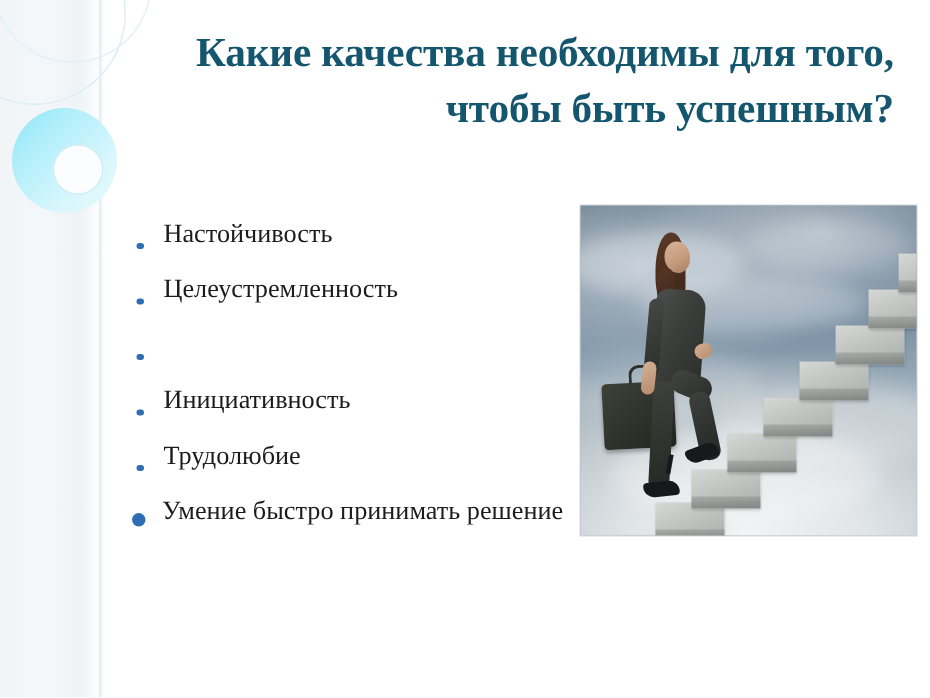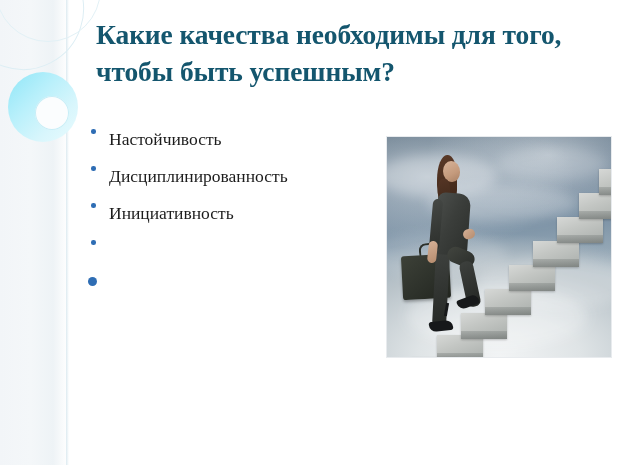--- a/index.html
+++ b/index.html
@@ -91,32 +91,33 @@
     position: absolute;
     left: 96px;
     top: 16px;
     width: 500px;
     color: #14566e;
     font-family: "Liberation Serif", "DejaVu Serif", serif;
     font-weight: bold;
     font-size: 27.5px;
     line-height: 37px;
     letter-spacing: -0.1px;
+    text-align: right;
   }
 
   
   .bullets {
     position: absolute;
     left: 88px;
     top: 129px;
     width: 300px;
   }
   .bullet-row {
     display: flex;
-    align-items: flex-start;
+    align-items: flex-end;
     height: 37px;
   }
   .bullet-dot {
     flex: 0 0 auto;
     border-radius: 50%;
     background: #2e6db4;
   }
   .bullet-row.sm .bullet-dot {
     width: 4.5px;
     height: 4.5px;
@@ -308,39 +309,44 @@
   <div class="title">Какие качества необходимы для того, чтобы быть успешным?</div>
 
   <div class="bullets">
 
     <div class="bullet-row sm">
       <span class="bullet-dot"></span>
       <span class="bullet-text">Настойчивость</span>
     </div>
 
 
-
     <div class="bullet-row sm">
       <span class="bullet-dot"></span>
-      <span class="bullet-text">Дисциплинированность</span>
+      <span class="bullet-text">Целеустремленность</span>
     </div>
 
     <div class="bullet-row sm">
       <span class="bullet-dot"></span>
+    </div>
+
+    <div class="bullet-row sm">
+      <span class="bullet-dot"></span>
       <span class="bullet-text">Инициативность</span>
     </div>
 
     <div class="bullet-row sm">
       <span class="bullet-dot"></span>
+      <span class="bullet-text">Трудолюбие</span>
     </div>
 
 
 
     <div class="bullet-row lg">
       <span class="bullet-dot"></span>
+      <span class="bullet-text">Умение быстро принимать решение</span>
     </div>
 
   </div>
 
   <div class="photo">
     <div class="photo-sky"></div>
 
     <div class="cloud c1"></div>
     <div class="cloud c2"></div>
     <div class="cloud c3"></div>

